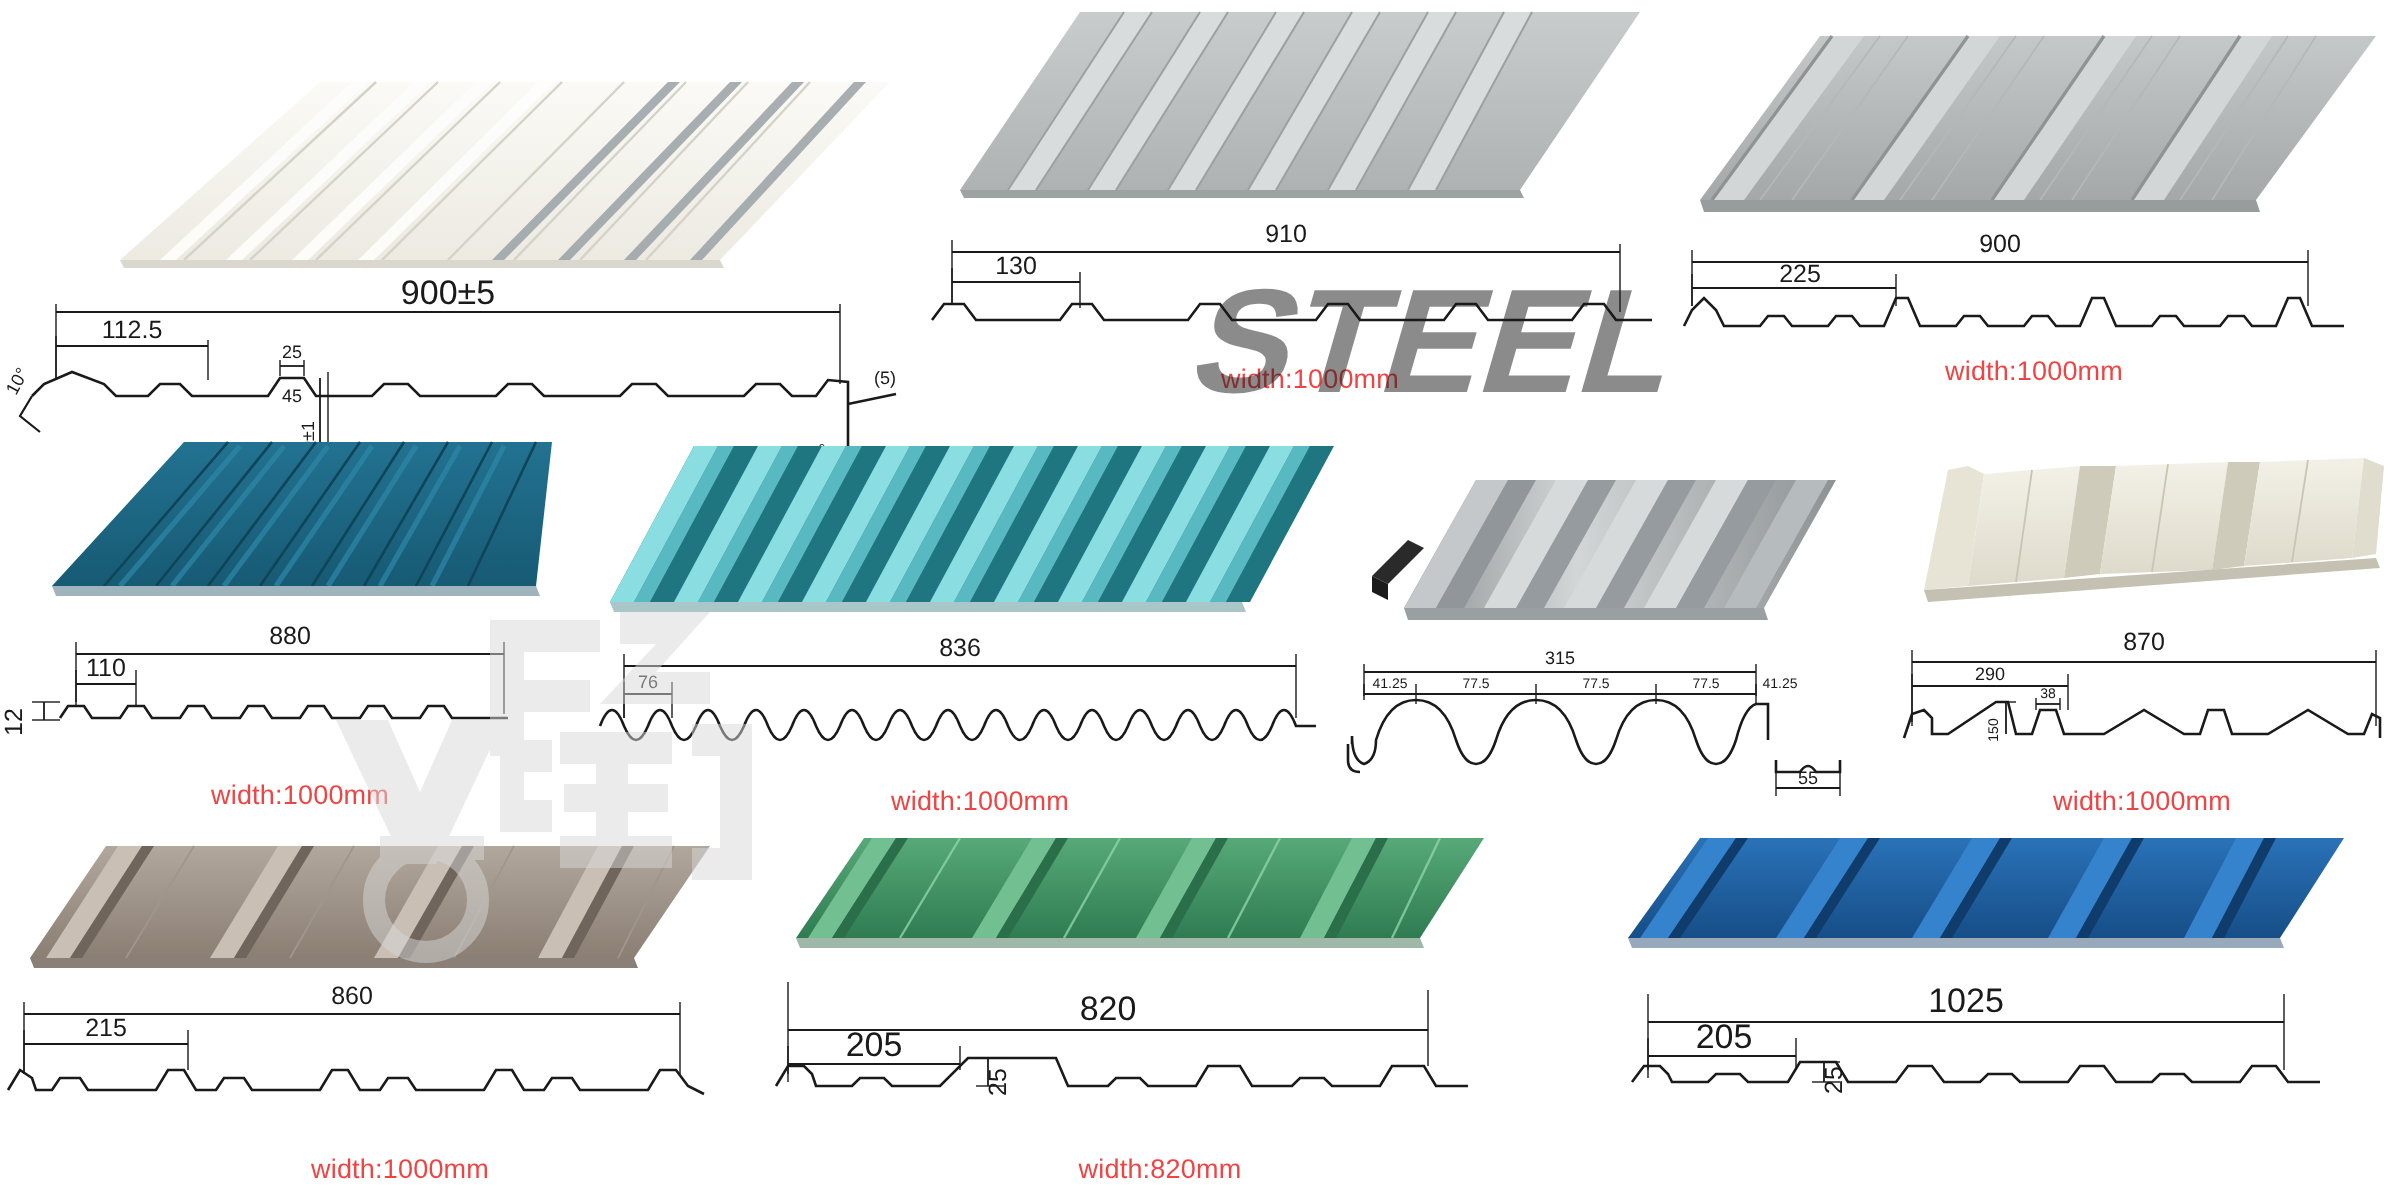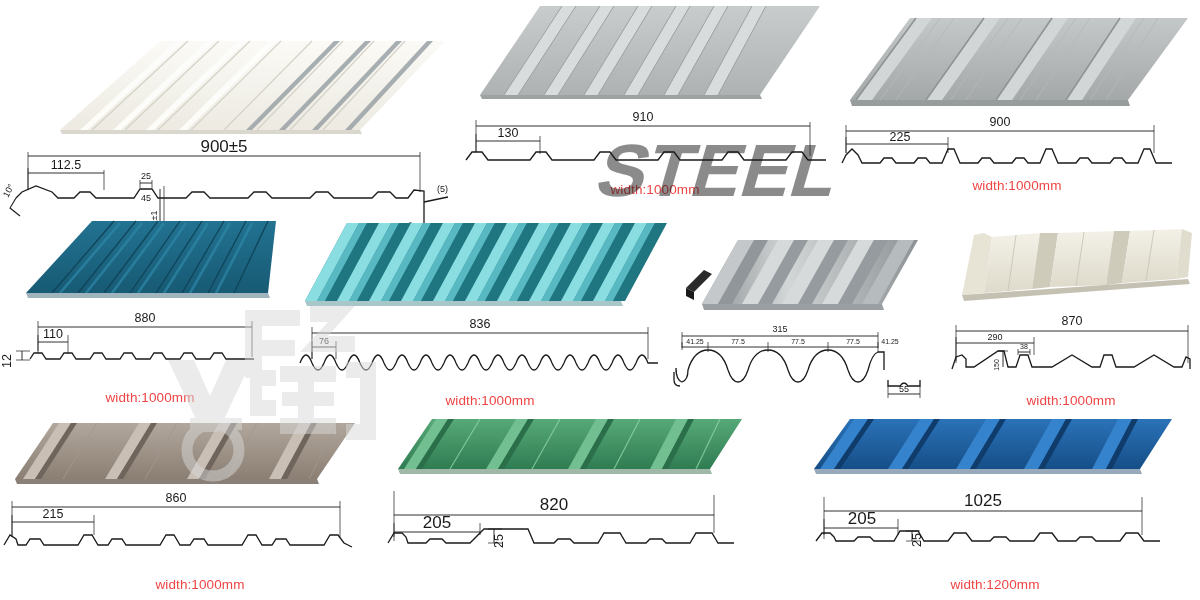--- a/index.html
+++ b/index.html
@@ -609,20 +609,21 @@
         </g>
       <line class="arrw" x1="14" y1="47" x2="100" y2="47"></line>
       <text class="dim-xb" x="57" y="43" text-anchor="middle">205</text>
       <g class="ext">
           <line x1="108" y1="44" x2="122" y2="44"></line>
           <line x1="108" y1="58" x2="122" y2="58"></line>
         </g>
       <line class="arrw" x1="114" y1="44" x2="114" y2="58"></line>
       <text class="dim-b" x="123" y="56" text-anchor="middle" transform="rotate(-90 123 56)">25</text>
     </svg>
+    <div class="wlabel" style="top:162px;">width:820mm</div>
   </div>
 
   <div class="cell" style="left:790px;top:415px;width:410px;height:185px;">
     <svg class="photo" style="left:20px;" width="380" height="62" viewBox="0 0 380 62">
       <defs>
         <linearGradient id="bl10" x1="0" y1="0" x2="0" y2="1">
           <stop offset="0" stop-color="#2a72b8"></stop>
             <stop offset="1" stop-color="#164e87"></stop>
         </linearGradient>
       </defs>
@@ -665,16 +666,15 @@
         </g>
       <line class="arrw" x1="34" y1="43" x2="108" y2="43"></line>
       <text class="dim-xb" x="72" y="39" text-anchor="middle">205</text>
       <g class="ext">
           <line x1="116" y1="46" x2="130" y2="46"></line>
           <line x1="116" y1="56" x2="130" y2="56"></line>
         </g>
       <line class="arrw" x1="122" y1="46" x2="122" y2="56"></line>
       <text class="dim-b" x="131" y="55" text-anchor="middle" transform="rotate(-90 131 55)">25</text>
     </svg>
-    <div class="wlabel" style="top:162px;">width:1200mm</div>
   </div>
 
 </div>
 
 </body></html>

